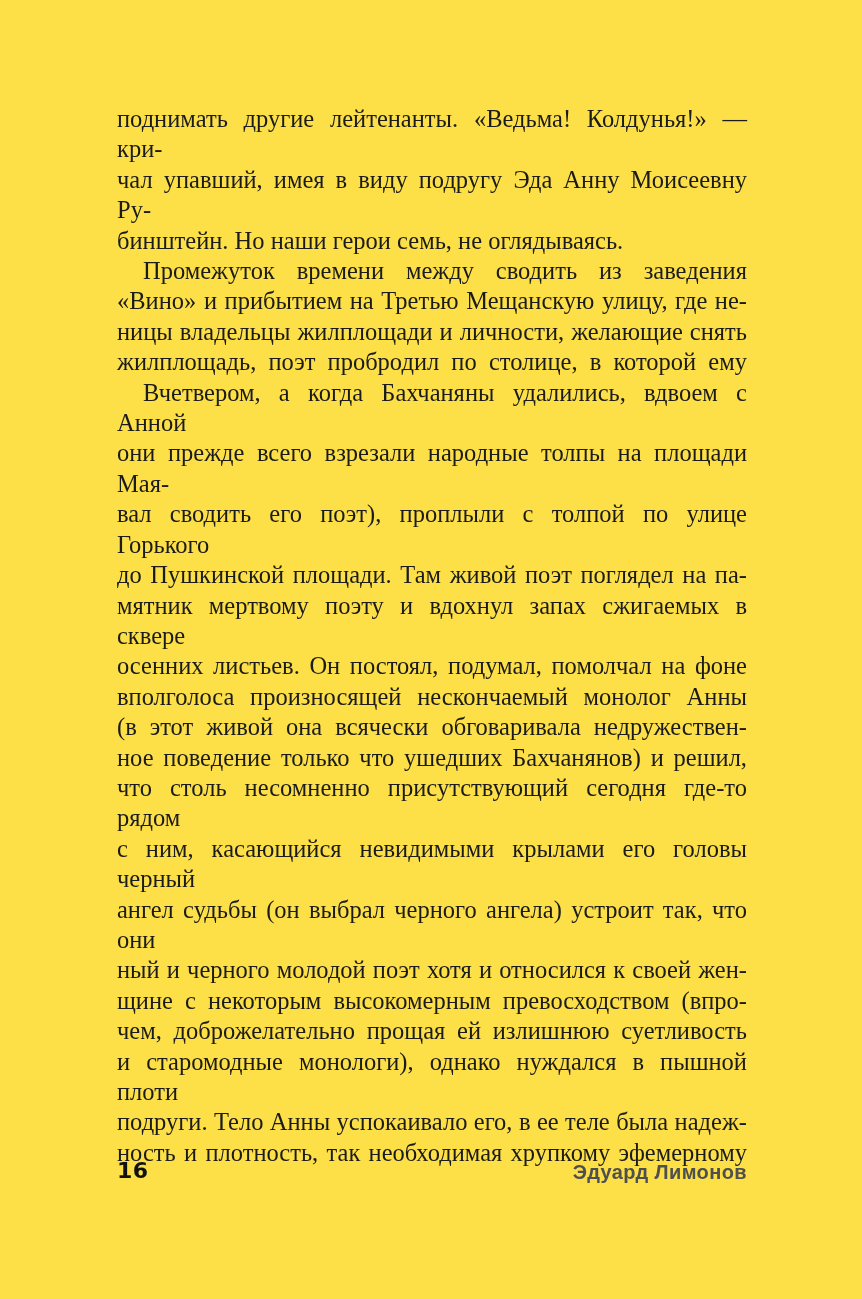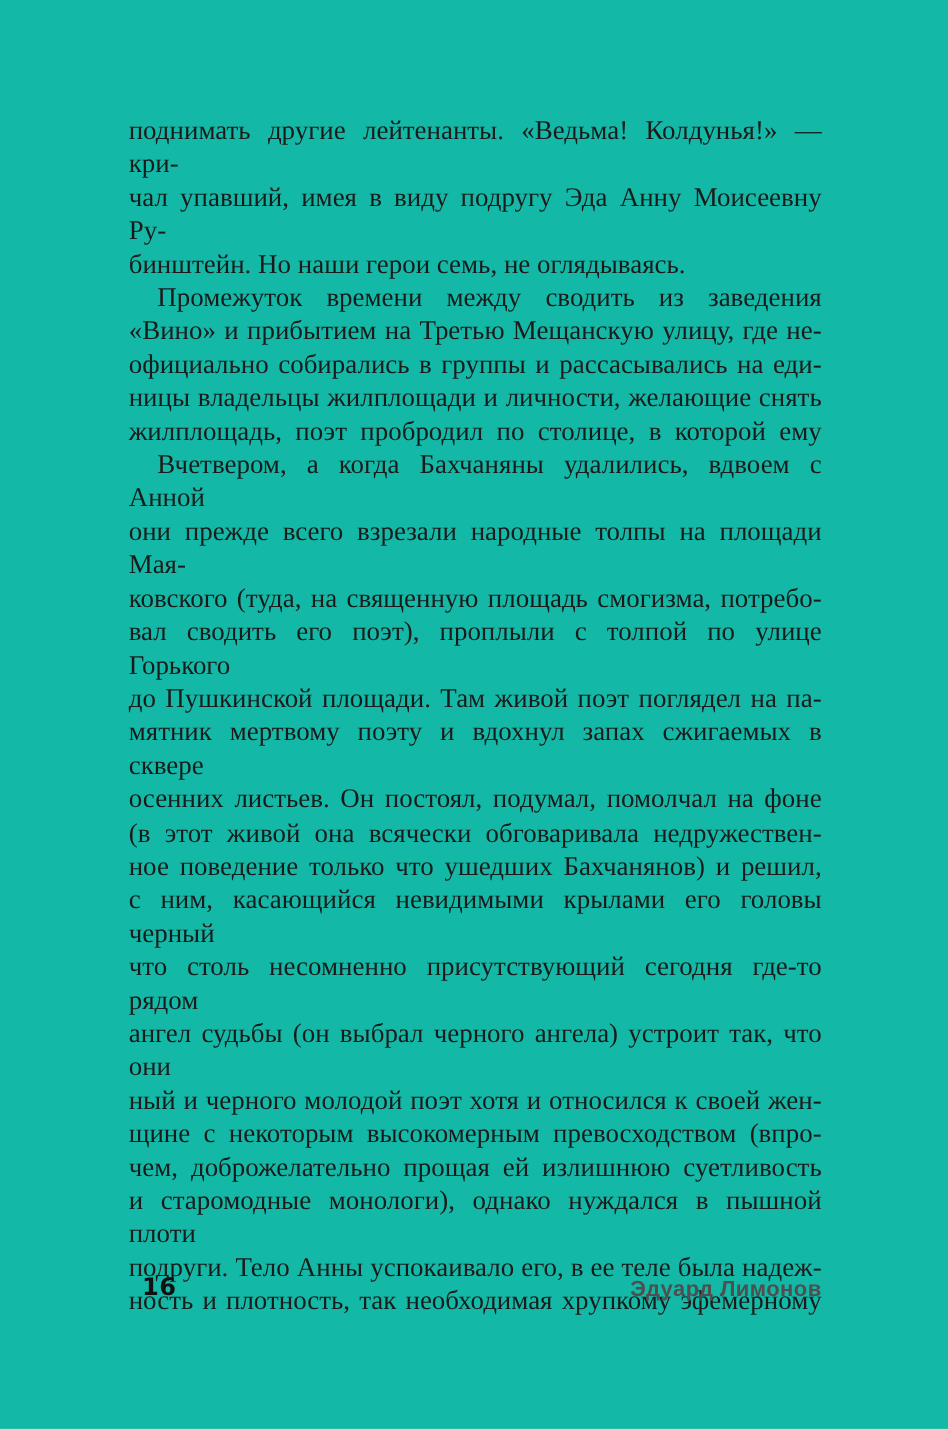--- a/index.html
+++ b/index.html
@@ -11,21 +11,21 @@
     width: 862px;
     height: 1299px;
     background: #ffffff;
     position: relative;
     overflow: hidden;
     font-family: "Liberation Serif", "DejaVu Serif", serif;
   }
   .page {
     position: absolute;
     inset: 0;
-    background: #14b8a6;
+    background: #fde047;
   }
   .text-block {
     position: absolute;
     left: 117px;
     top: 104px;
     width: 630px;
     color: #1b1b1b;
     font-size: 24.5px;
     line-height: 30.4px;
     font-family: "Liberation Serif", "DejaVu Serif", serif;
@@ -45,21 +45,20 @@
   }
   .text-line.indent {
     text-indent: 26px;
   }
   .footer {
     position: absolute;
     left: 117px;
     right: 115px;
     top: 1158px;
     height: 30px;
-    margin-left: 12px;
   }
   .page-number {
     position: absolute;
     left: 0;
     top: 0;
     font-family: "DejaVu Sans", "Liberation Sans", sans-serif;
     font-weight: 700;
     font-size: 22px;
     color: #111111;
     letter-spacing: 0.5px;
@@ -83,36 +82,35 @@
   <div class="text-block" style="color: rgb(27, 27, 27);">
 
   <div class="paragraph">
         <div class="text-line just">поднимать другие лейтенанты. «Ведьма! Колдунья!» — кри-</div>
         <div class="text-line just">чал упавший, имея в виду подругу Эда Анну Моисеевну Ру-</div>
         <div class="text-line">бинштейн. Но наши герои семь, не оглядываясь.</div>
       </div>
       <div class="paragraph">
         <div class="text-line just indent">Промежуток времени между сводить из заведения</div>
         <div class="text-line just">«Вино» и прибытием на Третью Мещанскую улицу, где не-</div>
-        <div class="text-line just">официально собирались в группы и рассасывались на еди-</div>
         <div class="text-line just">ницы владельцы жилплощади и личности, желающие снять</div>
         <div class="text-line just">жилплощадь, поэт пробродил по столице, в которой ему</div>
       </div>
       <div class="paragraph">
         <div class="text-line just indent">Вчетвером, а когда Бахчаняны удалились, вдвоем с Анной</div>
         <div class="text-line just">они прежде всего взрезали народные толпы на площади Мая-</div>
-        <div class="text-line just">ковского (туда, на священную площадь смогизма, потребо-</div>
         <div class="text-line just">вал сводить его поэт), проплыли с толпой по улице Горького</div>
         <div class="text-line just">до Пушкинской площади. Там живой поэт поглядел на па-</div>
         <div class="text-line just">мятник мертвому поэту и вдохнул запах сжигаемых в сквере</div>
         <div class="text-line just">осенних листьев. Он постоял, подумал, помолчал на фоне</div>
+        <div class="text-line just">вполголоса произносящей нескончаемый монолог Анны</div>
         <div class="text-line just">(в этот живой она всячески обговаривала недружествен-</div>
         <div class="text-line just">ное поведение только что ушедших Бахчанянов) и решил,</div>
+        <div class="text-line just">что столь несомненно присутствующий сегодня где-то рядом</div>
         <div class="text-line just">с ним, касающийся невидимыми крылами его головы черный</div>
-        <div class="text-line just">что столь несомненно присутствующий сегодня где-то рядом</div>
         <div class="text-line just">ангел судьбы (он выбрал черного ангела) устроит так, что они</div>
         <div class="text-line just">ный и черного молодой поэт хотя и относился к своей жен-</div>
         <div class="text-line just">щине с некоторым высокомерным превосходством (впро-</div>
         <div class="text-line just">чем, доброжелательно прощая ей излишнюю суетливость</div>
         <div class="text-line just">и старомодные монологи), однако нуждался в пышной плоти</div>
         <div class="text-line just">подруги. Тело Анны успокаивало его, в ее теле была надеж-</div>
         <div class="text-line just">ность и плотность, так необходимая хрупкому эфемерному</div>
       </div>
     </div>
 

